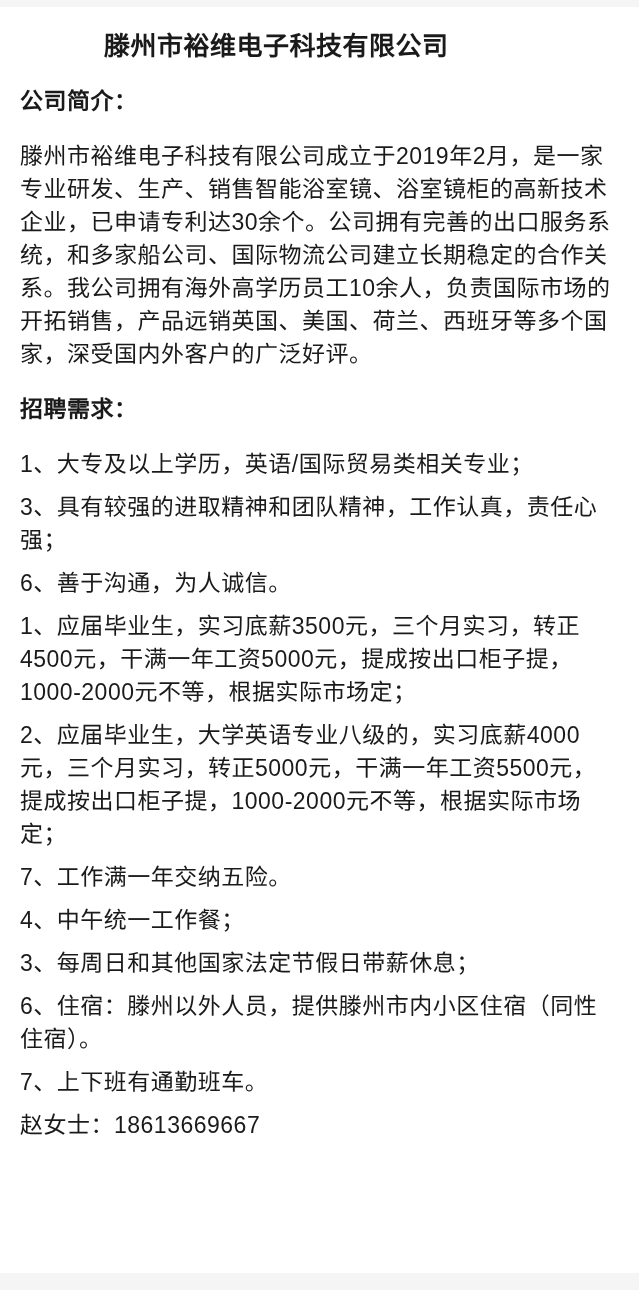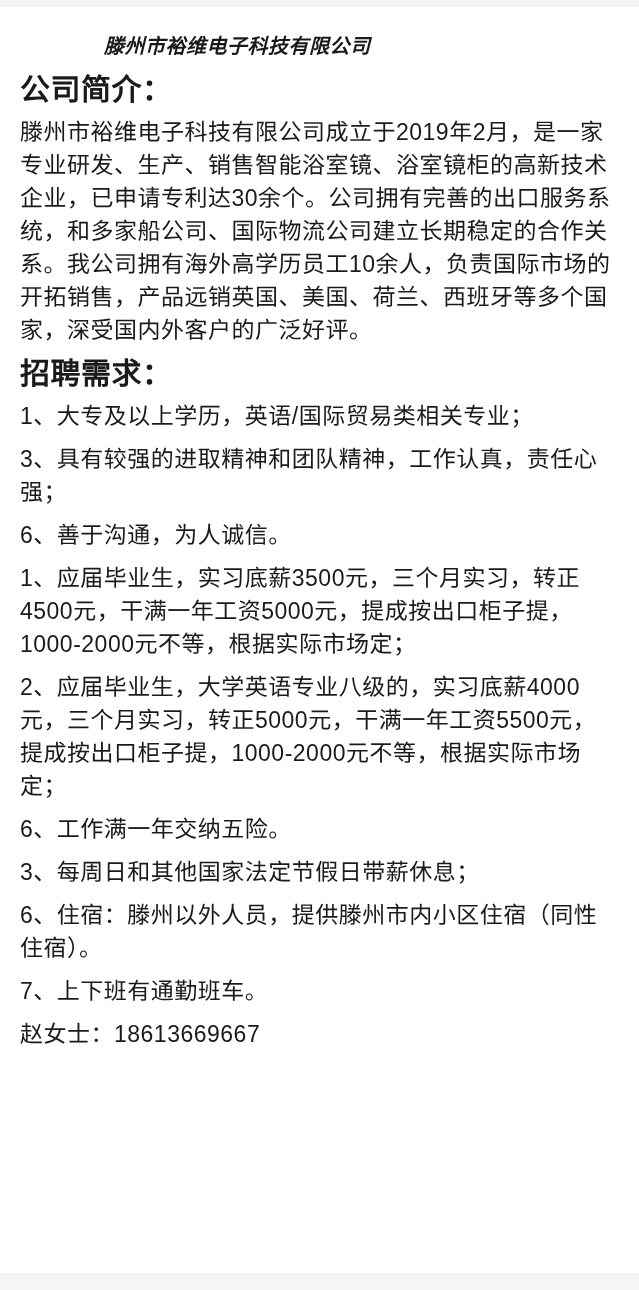--- a/index.html
+++ b/index.html
@@ -20,30 +20,29 @@
   }
   .edge-strip.top { top: 0; height: 7px; }
   .edge-strip.bottom { bottom: 0; height: 17px; }
   .doc {
     padding: 30px 26px 0 20px;
     font-size: 23px;
     line-height: 33px;
     letter-spacing: 0.5px;
   }
   .doc-title {
-    font-size: 20px;
+    font-size: 26px;
     font-weight: 700;
     margin: 0 0 10px 84px;
     line-height: 33px;
-    font-style: italic;
   }
   .sec-heading {
-    font-size: 30px;
+    font-size: 23px;
     font-weight: 700;
-    margin: 10px 0;
+    margin: 22px 0;
     line-height: 33px;
   }
   .sec-heading.tight { margin-top: 0; }
   .doc p {
     margin: 10px 0;
   }
   .doc p.mb0 { margin-bottom: 0; }
 </style>
 </head>
 <body>
@@ -57,21 +56,22 @@
   <h2 class="sec-heading">公司简介：</h2>
   <p>滕州市裕维电子科技有限公司成立于2019年2月，是一家专业研发、生产、销售智能浴室镜、浴室镜柜的高新技术企业，已申请专利达30余个。公司拥有完善的出口服务系统，和多家船公司、国际物流公司建立长期稳定的合作关系。我公司拥有海外高学历员工10余人，负责国际市场的开拓销售，产品远销英国、美国、荷兰、西班牙等多个国家，深受国内外客户的广泛好评。</p>
 
   <h2 class="sec-heading">招聘需求：</h2>
   <p>1、大专及以上学历，英语/国际贸易类相关专业；</p>
   <p>3、具有较强的进取精神和团队精神，工作认真，责任心强；</p>
   <p class="mb0">6、善于沟通，为人诚信。</p>
 
   <p>1、应届毕业生，实习底薪3500元，三个月实习，转正4500元，干满一年工资5000元，提成按出口柜子提，1000-2000元不等，根据实际市场定；</p>
   <p>2、应届毕业生，大学英语专业八级的，实习底薪4000元，三个月实习，转正5000元，干满一年工资5500元，提成按出口柜子提，1000-2000元不等，根据实际市场定；</p>
-  <p>6、工作满一年交纳五险。</p>
+  <p>7、工作满一年交纳五险。</p>
+  <p>4、中午统一工作餐；</p>
   <p>3、每周日和其他国家法定节假日带薪休息；</p>
   <p>6、住宿：滕州以外人员，提供滕州市内小区住宿（同性住宿）。</p>
   <p>7、上下班有通勤班车。</p>
 
   <p>赵女士：18613669667</p>
 
 </div>
 
 <div class="edge-strip bottom"></div>
 

